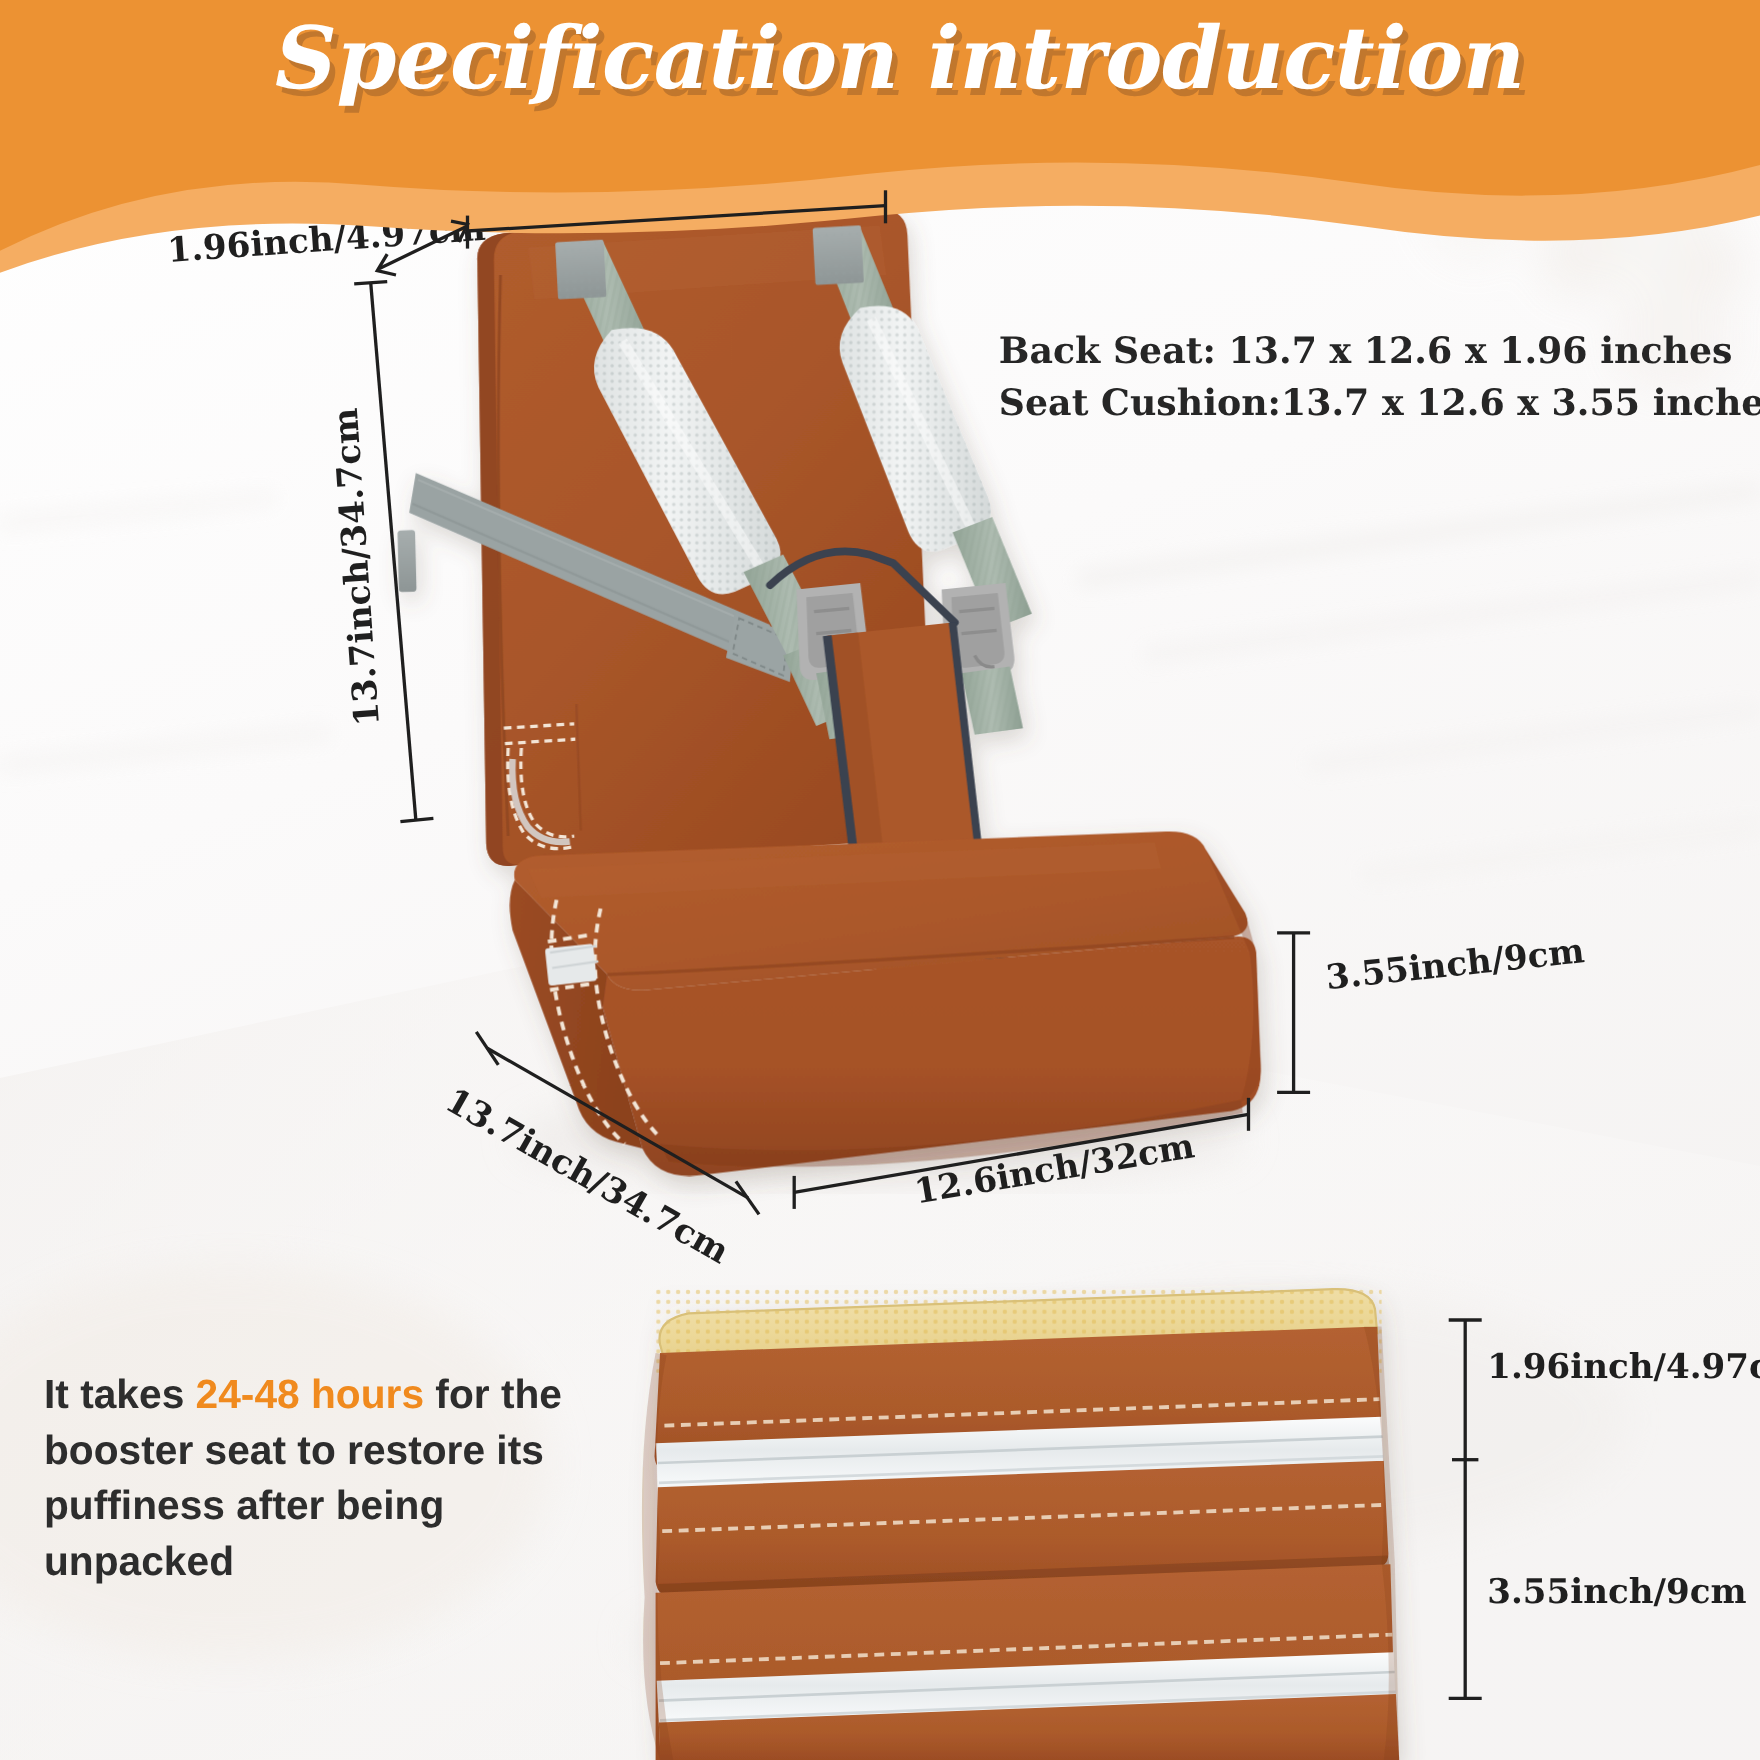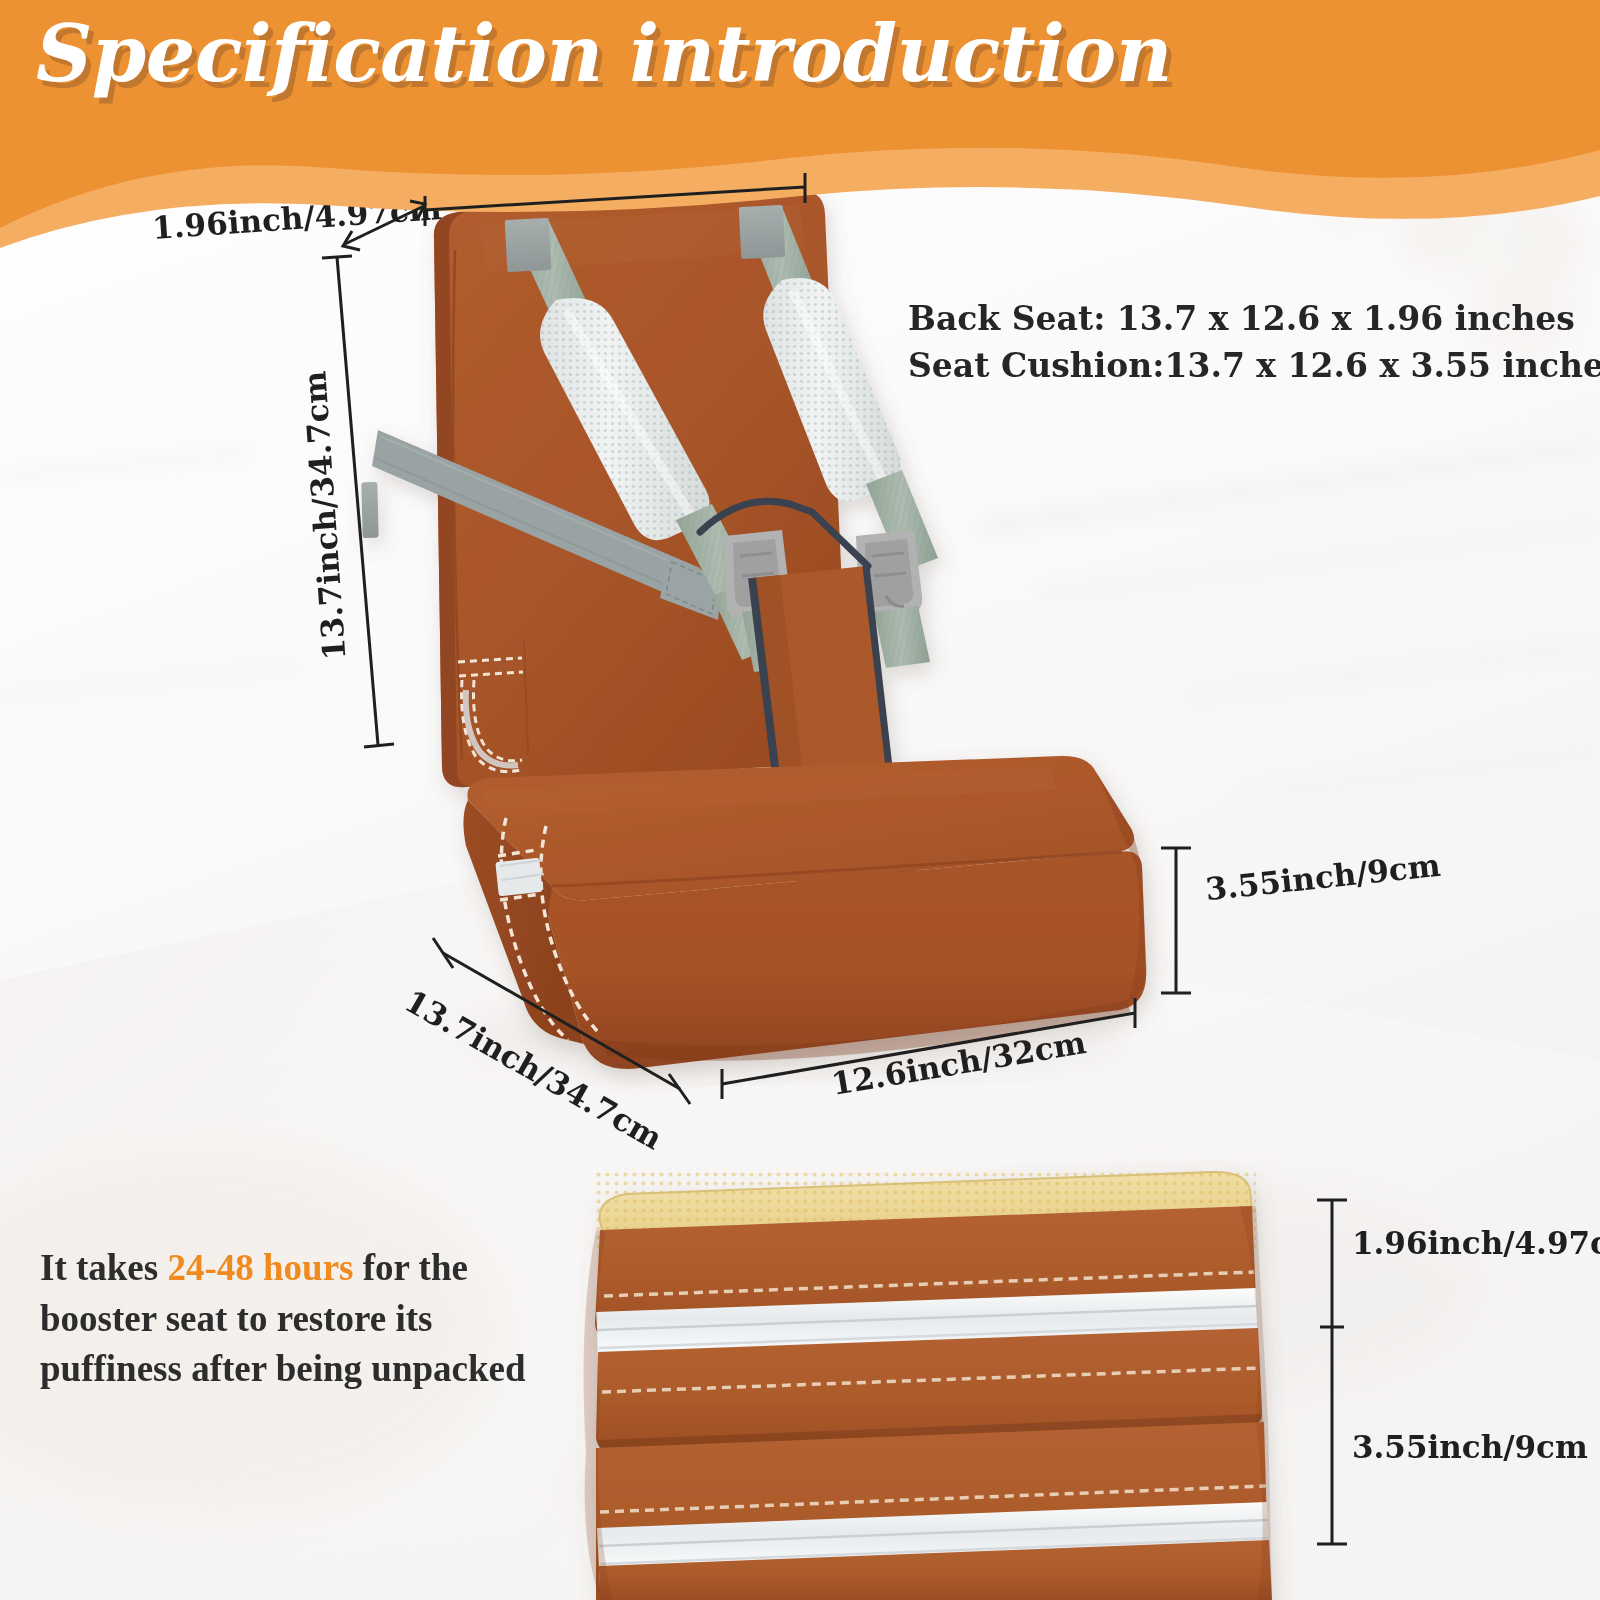--- a/index.html
+++ b/index.html
@@ -13,21 +13,21 @@
   }
 
   
   #backdrop { position:absolute; inset:0; z-index:0; }
 
   
   #header-band { position:absolute; left:0; top:0; width:1600px; height:300px; z-index:2; }
 
   #page-title {
     position:absolute; left:0; top:8px; width:1600px;
-    text-align:left; z-index:3;
+    text-align:center; z-index:3;
     font-family:"DejaVu Serif", serif;
     font-weight:700; font-style:italic;
     font-size:78px; letter-spacing:-0.5px;
     color:#ffffff;
     text-shadow: 5px 6px 0 rgba(150,92,40,0.50);
     white-space:nowrap;
     padding-left:36px;
   }
 
   
@@ -49,21 +49,21 @@
   #spec-text {
     position:absolute; left:908px; top:296px; z-index:5;
     font-family:"DejaVu Serif", serif;
     font-weight:700; font-size:33px; color:#262626;
     line-height:1.42; white-space:nowrap;
   }
 
   
   #note-text {
     position:absolute; left:40px; top:1243px; width:520px; z-index:5;
-    font-family:Liberation Serif, serif;
+    font-family:Liberation Sans, sans-serif;
     font-weight:700; font-size:37px; color:#2d2d2d;
     line-height:1.37;
   }
   #note-text .hl { color:#f08a1e; }
 </style>
 </head>
 <body>
 
 <svg id="backdrop" viewBox="0 0 1600 1600">
   <defs>

